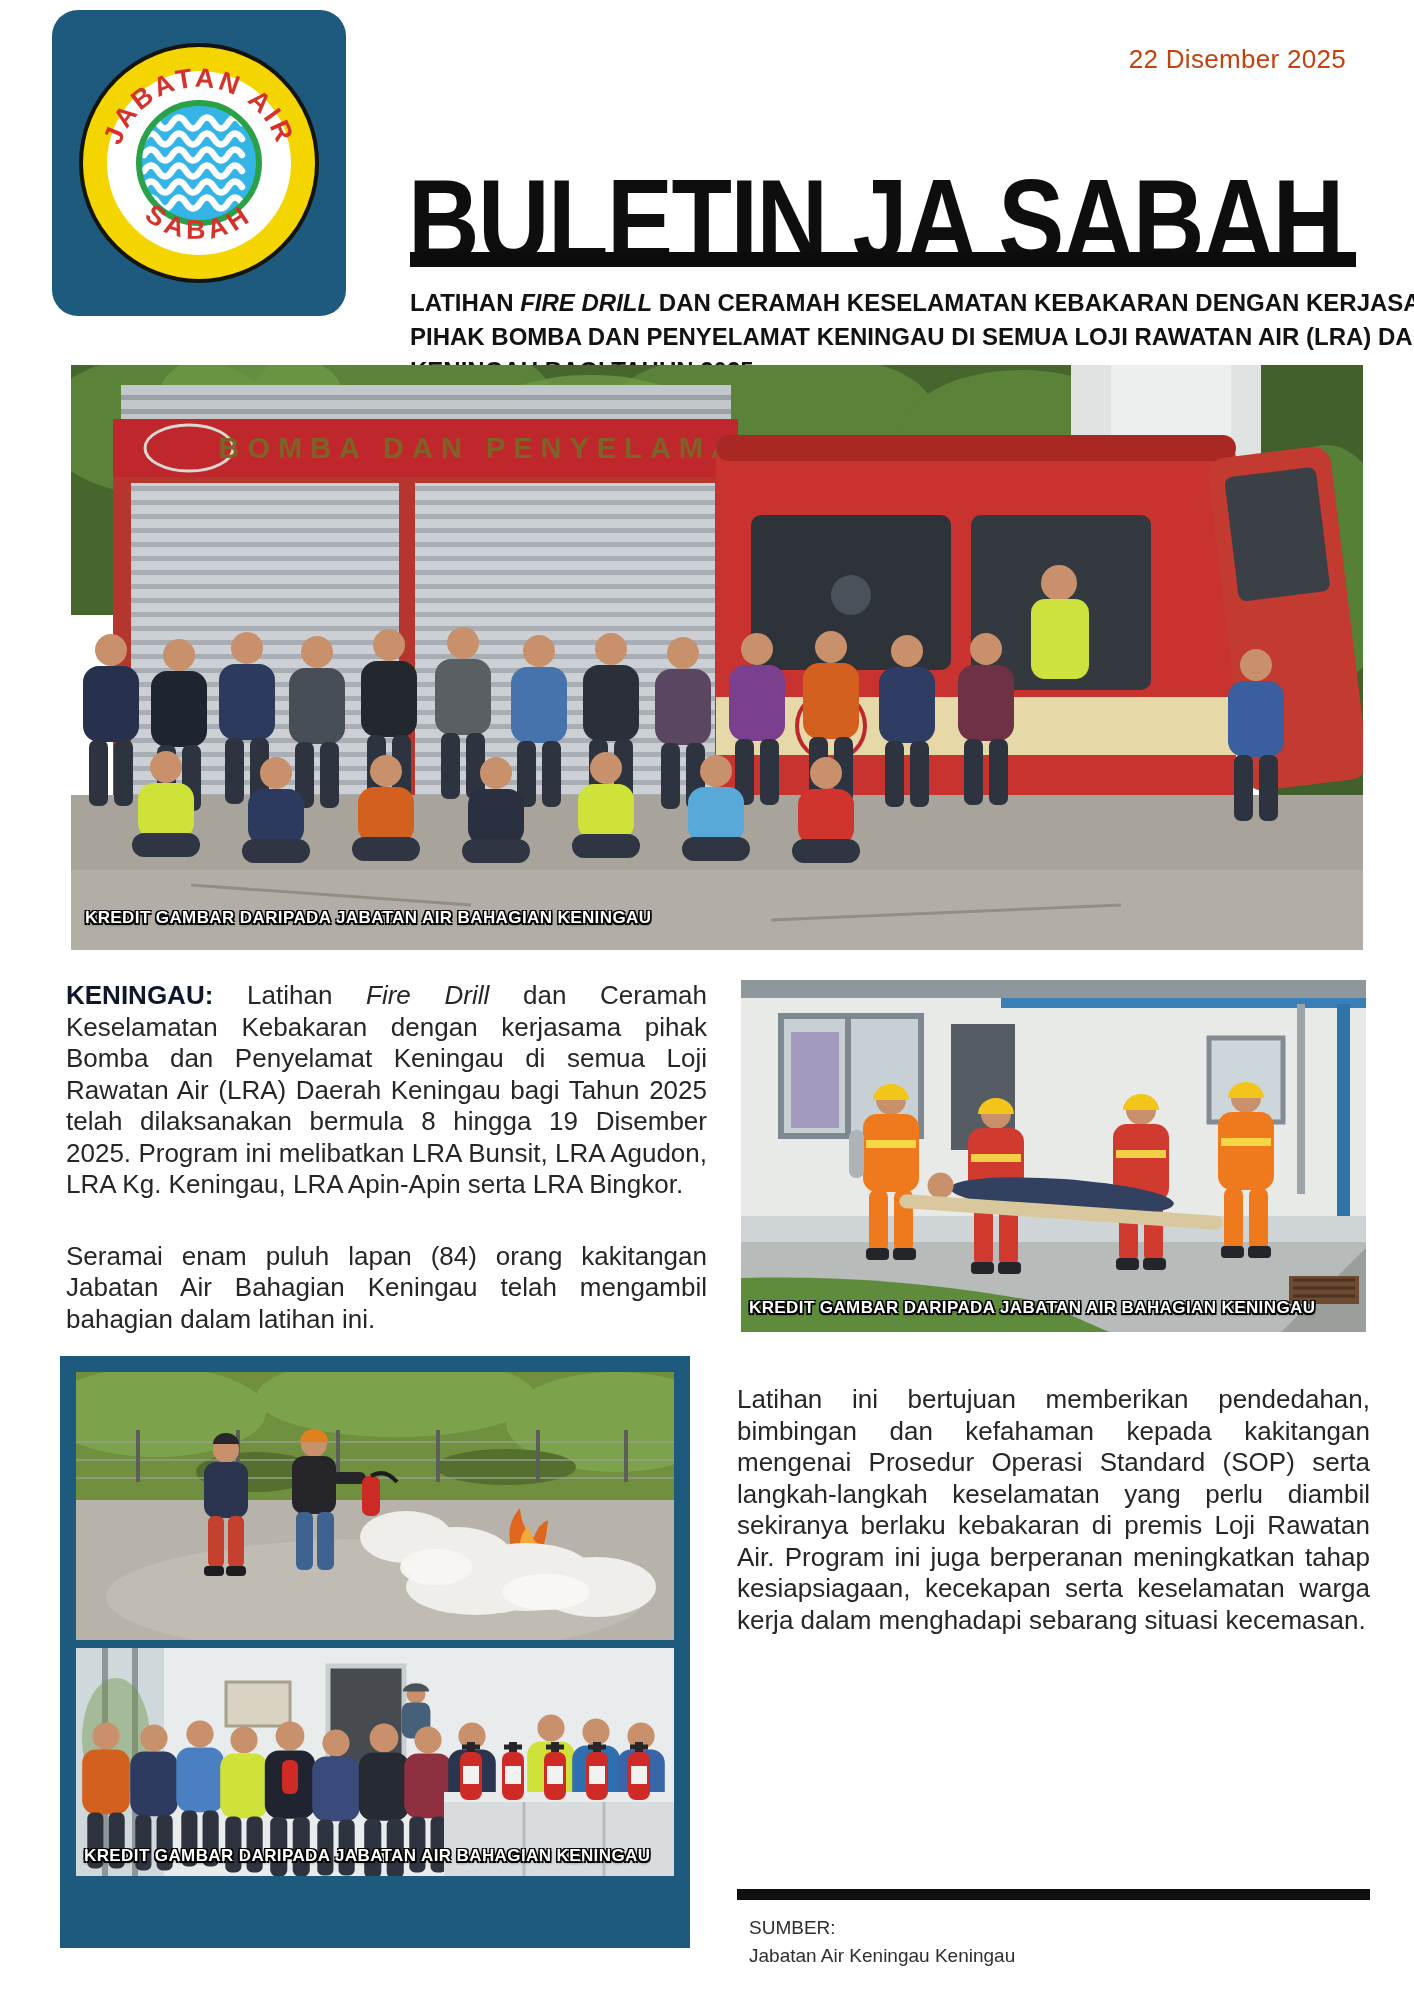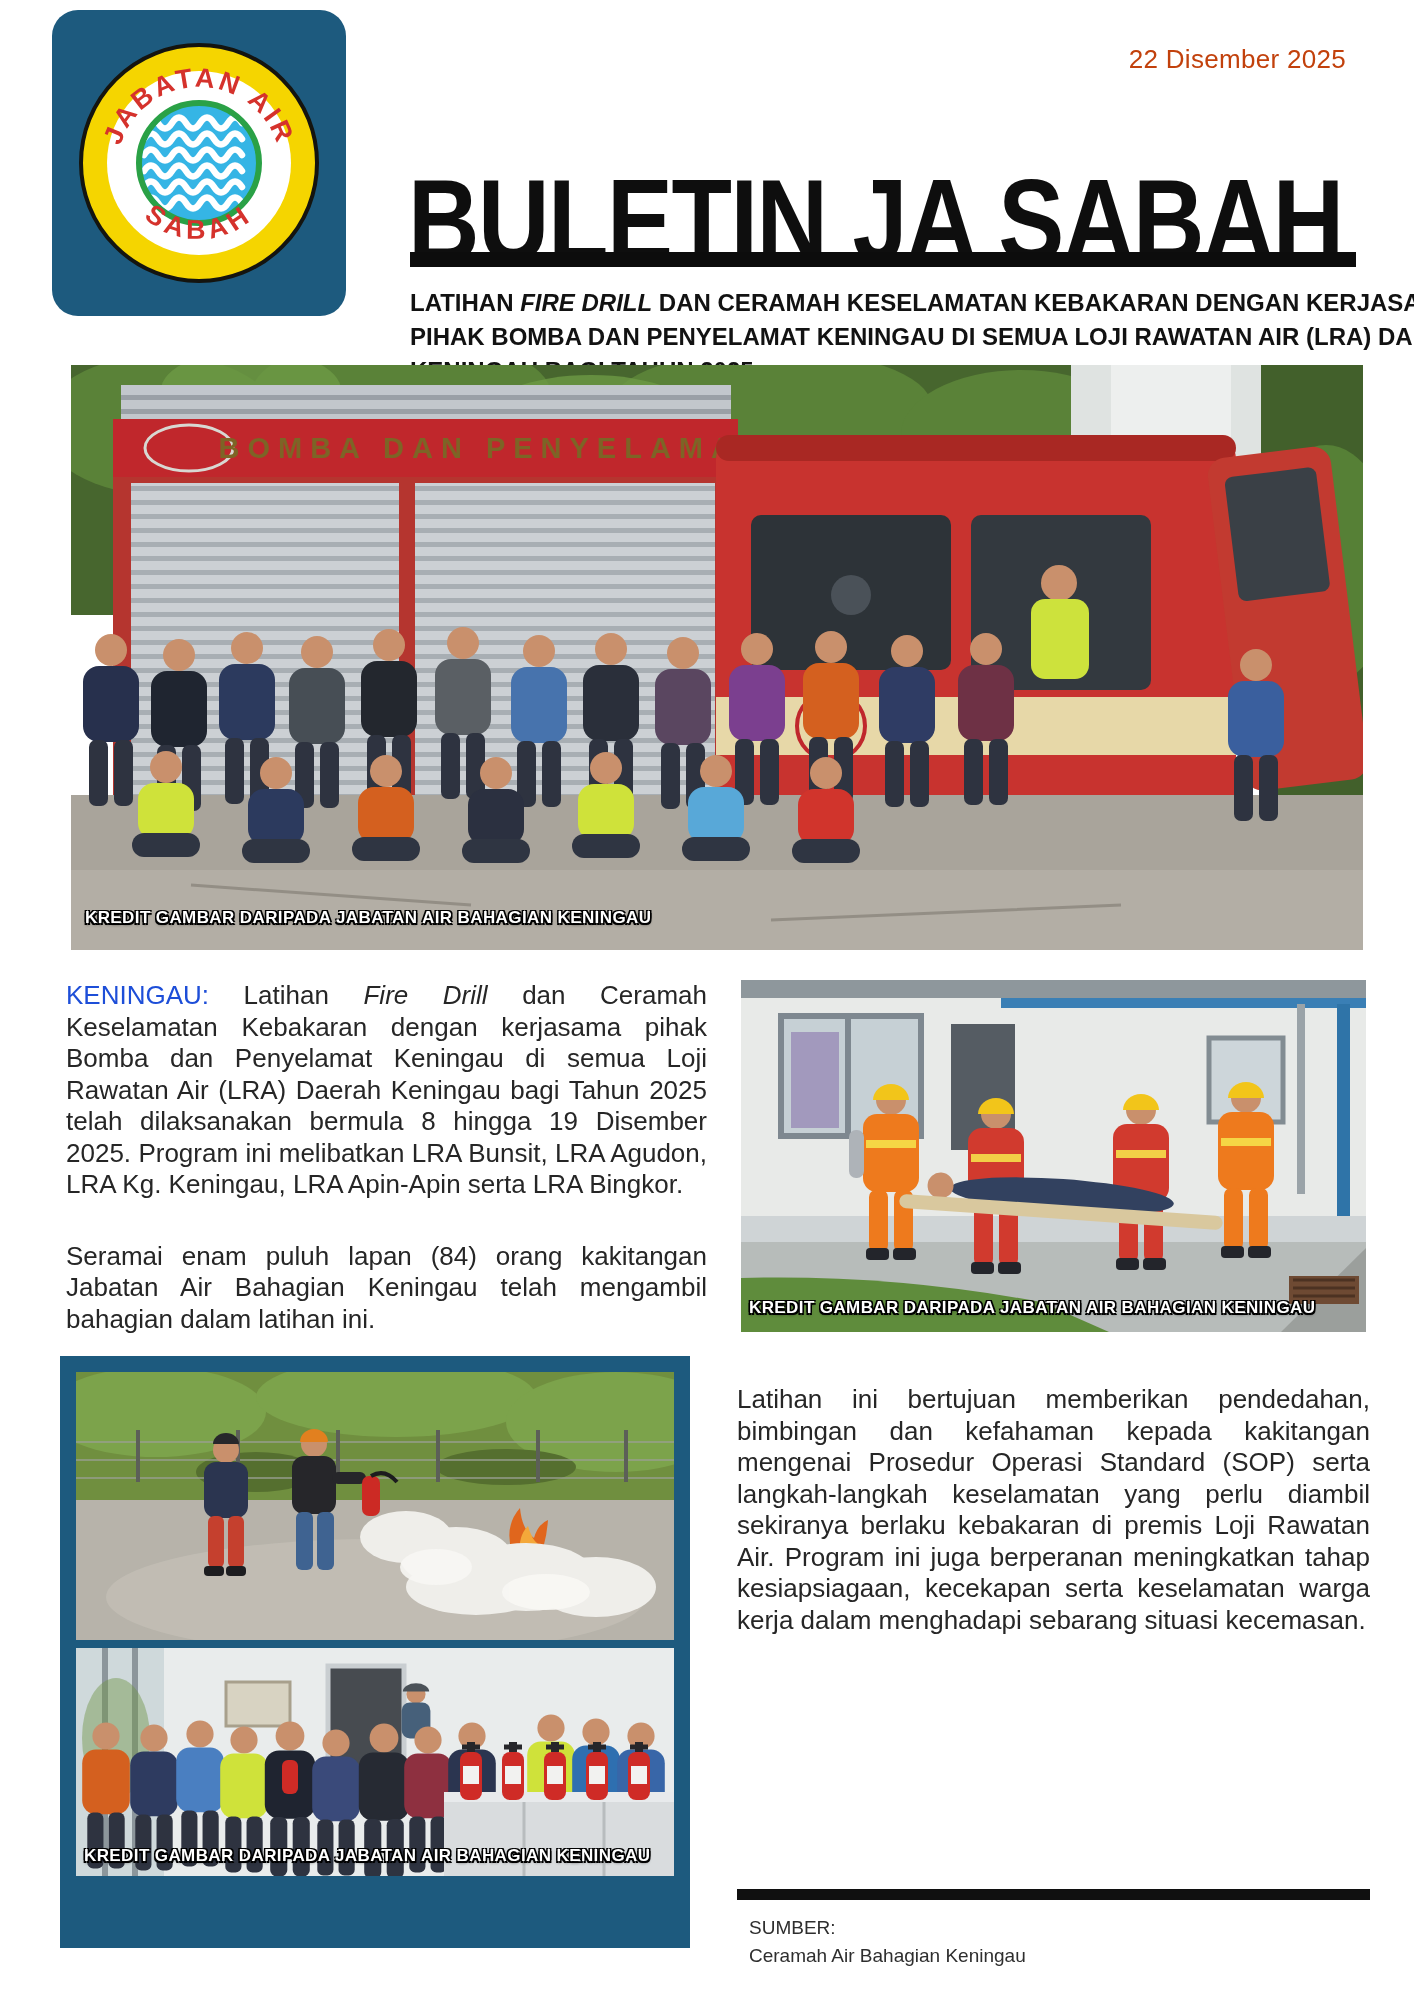--- a/index.html
+++ b/index.html
@@ -33,21 +33,21 @@
            text-shadow:-1.5px -1.5px 0 #000,1.5px -1.5px 0 #000,-1.5px 1.5px 0 #000,1.5px 1.5px 0 #000,0 2px 3px rgba(0,0,0,.55);
            white-space:nowrap;}
   .caption.main{left:14px;bottom:22px;}
   .caption.str{left:8px;bottom:14px;}
   .caption.grp{left:8px;bottom:10px;}
 
   
   .col-left{position:absolute;left:66px;top:980px;width:641px;}
   .col-right-text{position:absolute;left:737px;top:1384px;width:633px;}
   .body-p{font-size:26px;line-height:31.5px;text-align:justify;color:#262626;margin:0 0 40px 0;}
-  .lead{font-weight:normal;color:#1d4ed8;}
+  .lead{font-weight:bold;color:#0f172a;}
 
   
   .footer-panel{position:absolute;left:60px;top:1356px;width:630px;height:592px;background:#1d5a7e;}
   .photo-training{left:16px;top:16px;width:598px;height:268px;}
   .photo-group{left:16px;top:292px;width:598px;height:228px;}
   .footer-url{position:absolute;left:50px;top:528px;font-size:33px;color:#e6f4fd;letter-spacing:.5px;}
 
   
   .source-rule{position:absolute;left:737px;top:1889px;width:633px;height:11px;background:#101010;}
   .source-block{position:absolute;left:749px;top:1914px;font-size:19px;color:#2e2e2e;line-height:1.45;}
@@ -382,16 +382,16 @@
           <rect x="206" y="112" width="16" height="34" rx="6" fill="#cf2b26"></rect>
         </g>
       </svg>
       <div class="caption grp">KREDIT GAMBAR DARIPADA JABATAN AIR BAHAGIAN KENINGAU</div>
     </div>
   </div>
 
   <div class="source-rule"></div>
   <div class="source-block">
     <div>SUMBER:</div>
-    <div>Ceramah Air Bahagian Keningau</div>
+    <div>Jabatan Air Keningau Keningau</div>
   </div>
 
 </div>
 
 </body></html>

